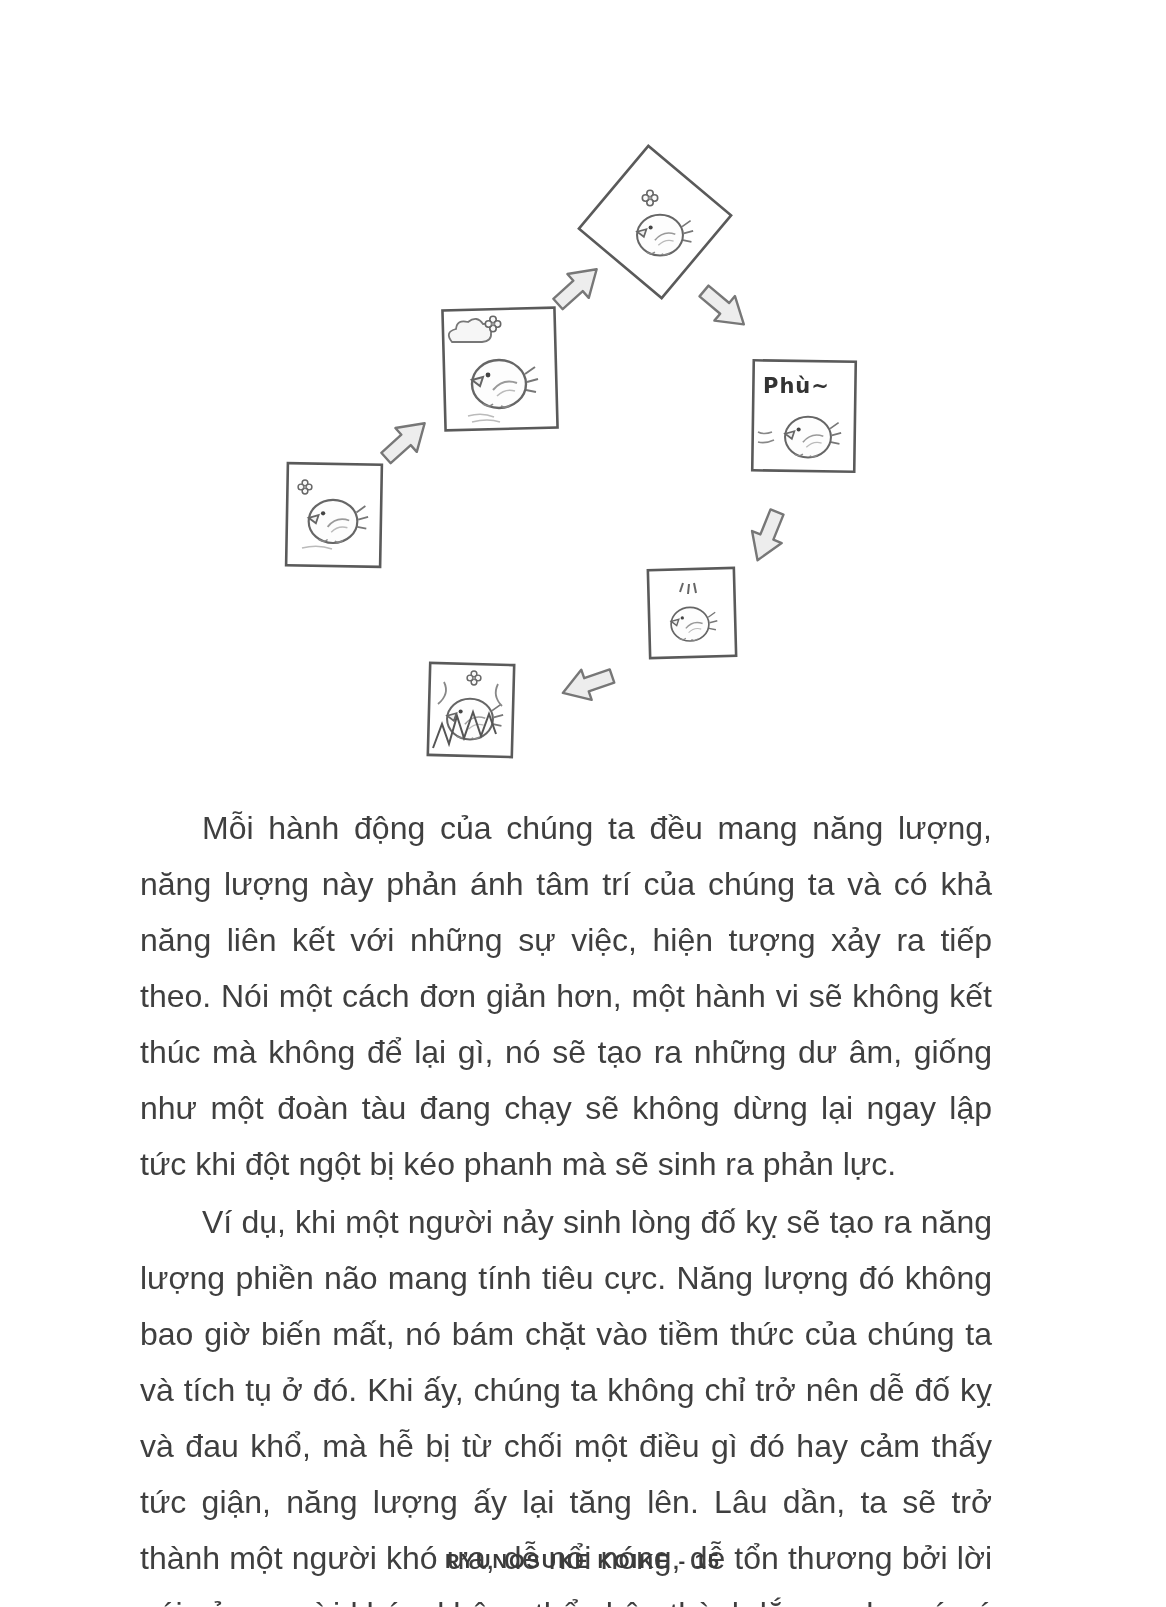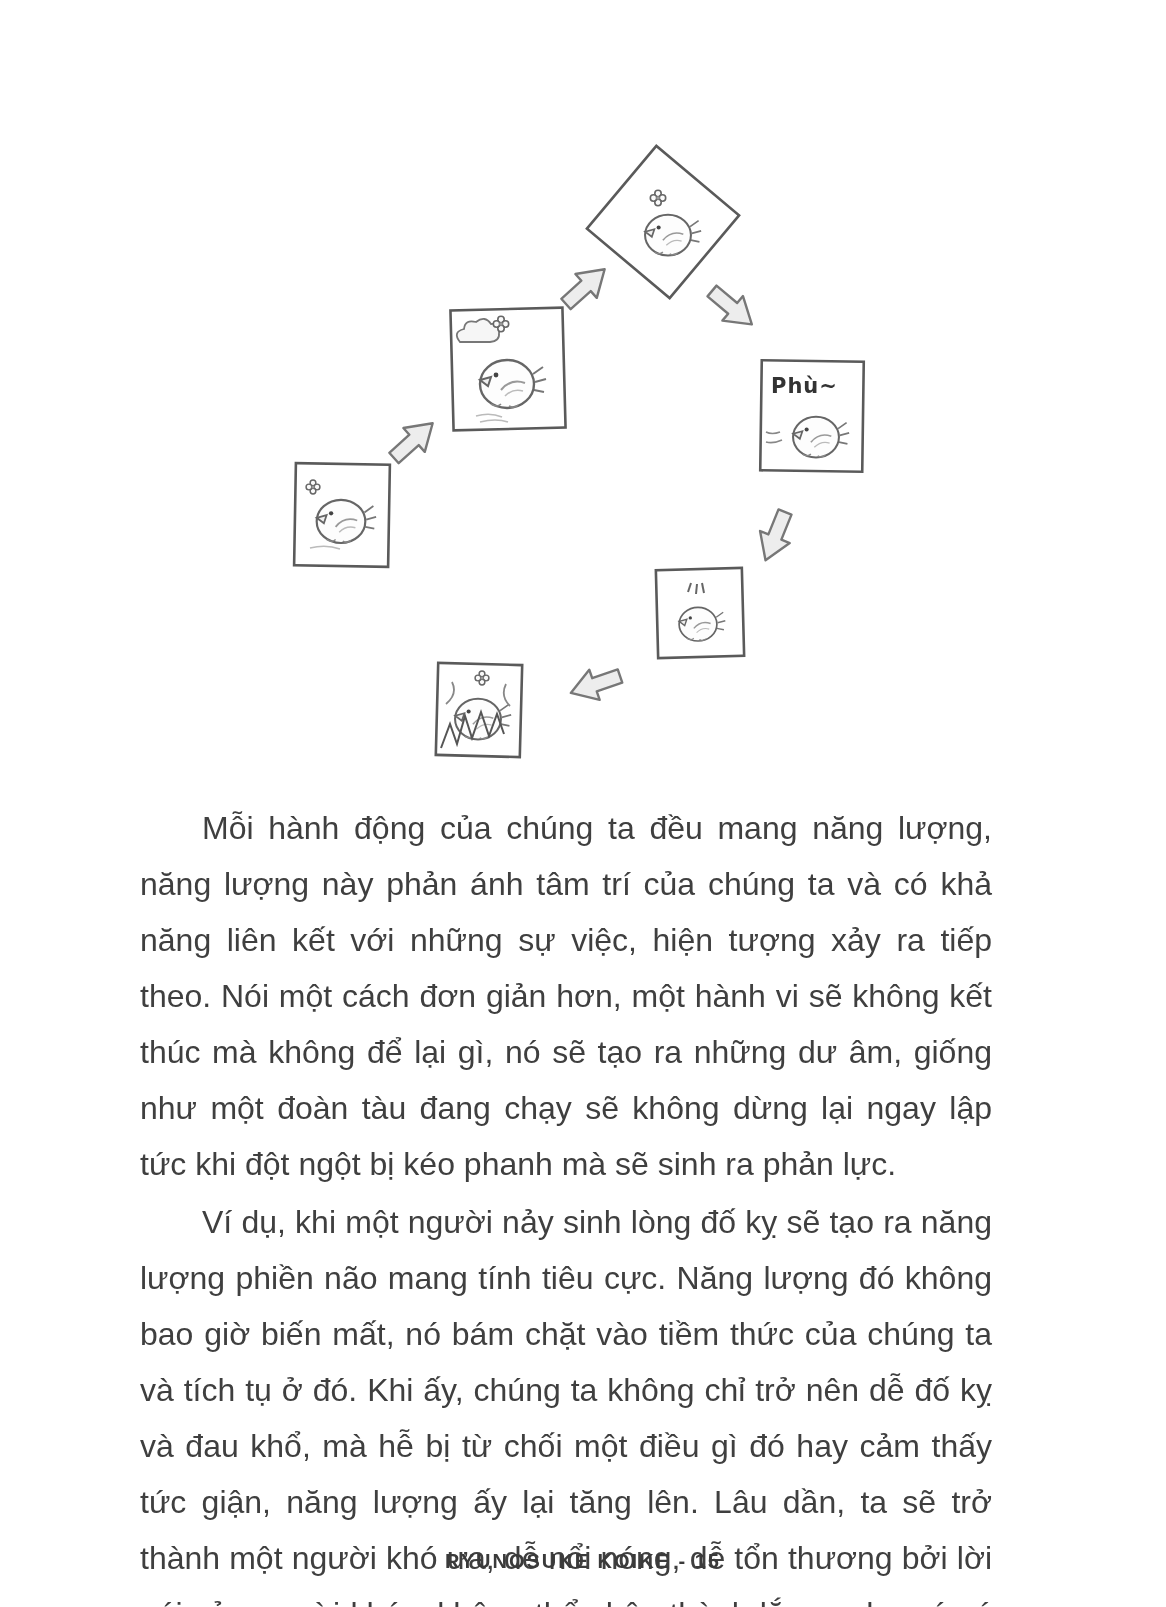--- a/index.html
+++ b/index.html
@@ -8,21 +8,21 @@
     position:relative;
     width:1166px;
     height:1607px;
     margin:0 auto;
     background:#ffffff;
     font-family:"Liberation Sans", sans-serif;
     overflow:hidden;
   }
   .illustration {
     position:absolute;
-    top:0; left:8px;
+    top:0; left:0;
     width:1096px; height:790px;
   }
   .text-block {
     position:absolute;
     top:800px;
     left:140px;
     width:852px;
     color:#3f3f3f;
     font-size:32px;
     line-height:56px;

